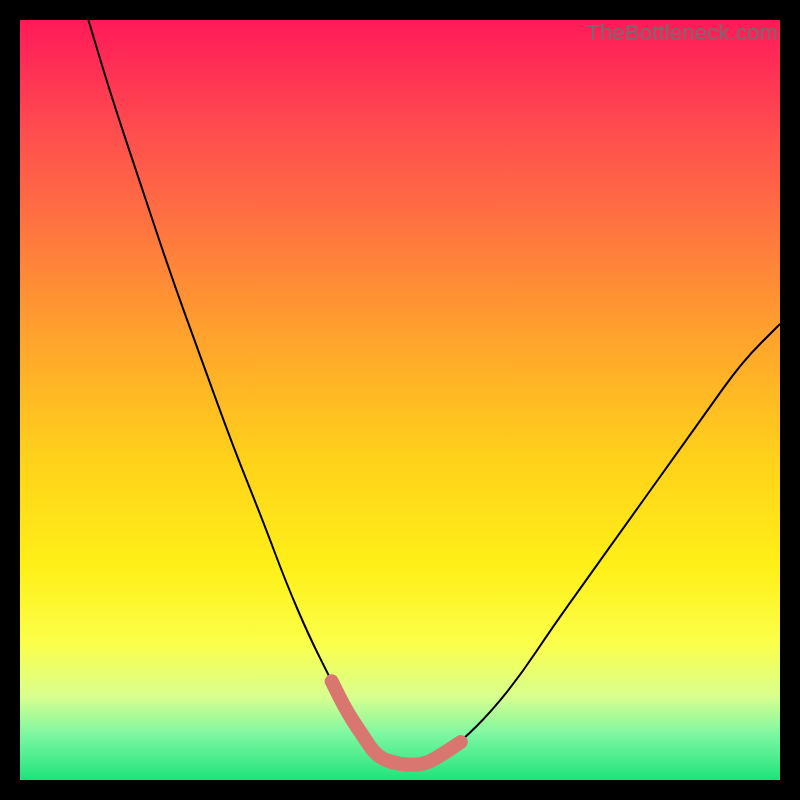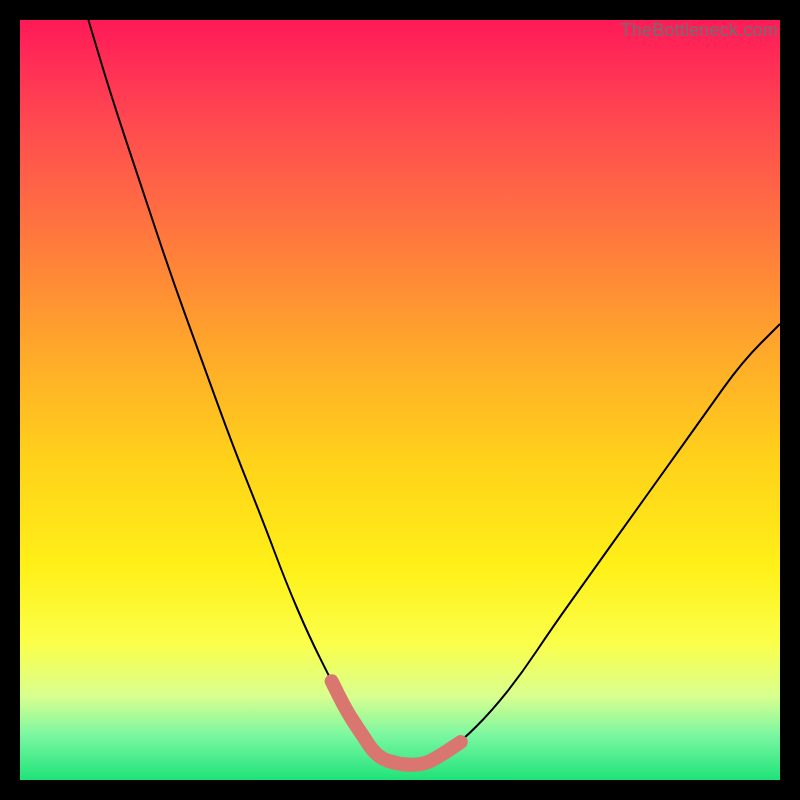--- a/index.html
+++ b/index.html
@@ -37,21 +37,21 @@
       #fbff4a 82%,
       #d8ff8f 89%,
       #7df7a1 94%,
       #1ee37a 100%);
   }
   .watermark {
     position: absolute;
     top: 20px;
     right: 22px;
     color: #6f6f6f;
-    font-size: 18px;
+    font-size: 22px;
     font-weight: 500;
     letter-spacing: 0.2px;
     user-select: none;
   }
   svg.curve {
     position: absolute;
     top: 20px;
     left: 20px;
     width: 760px;
     height: 760px;

